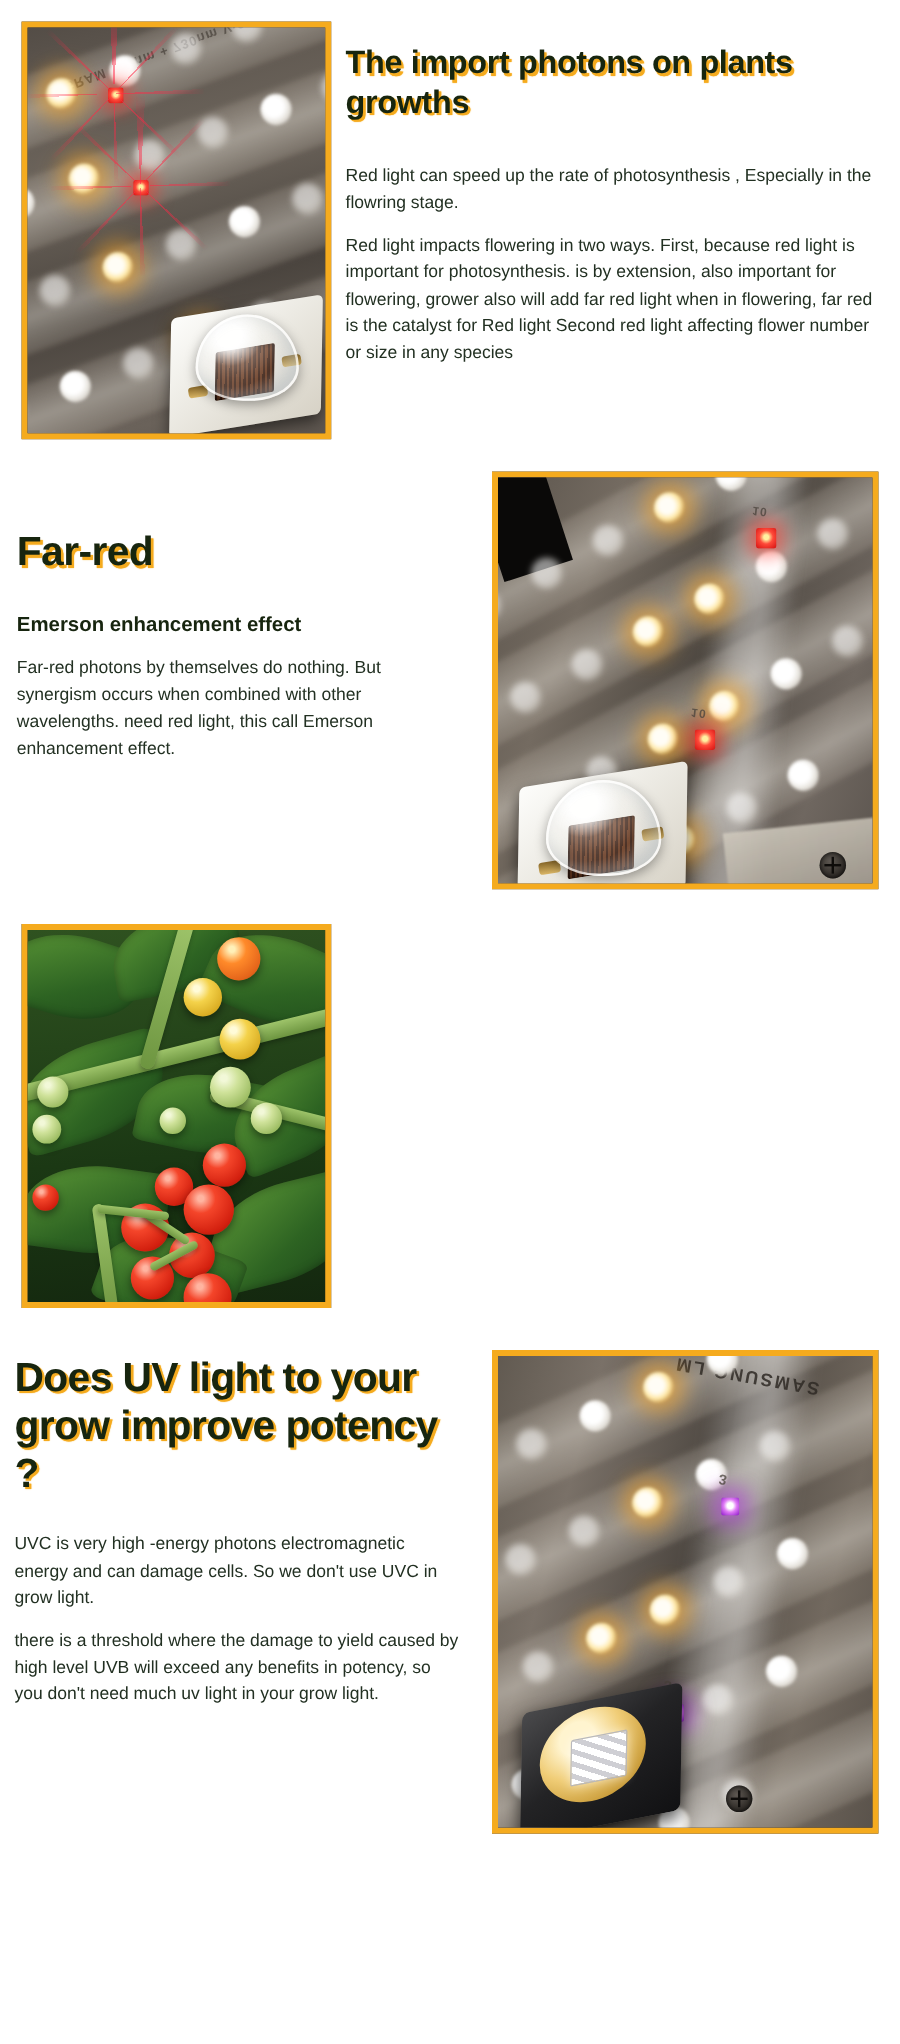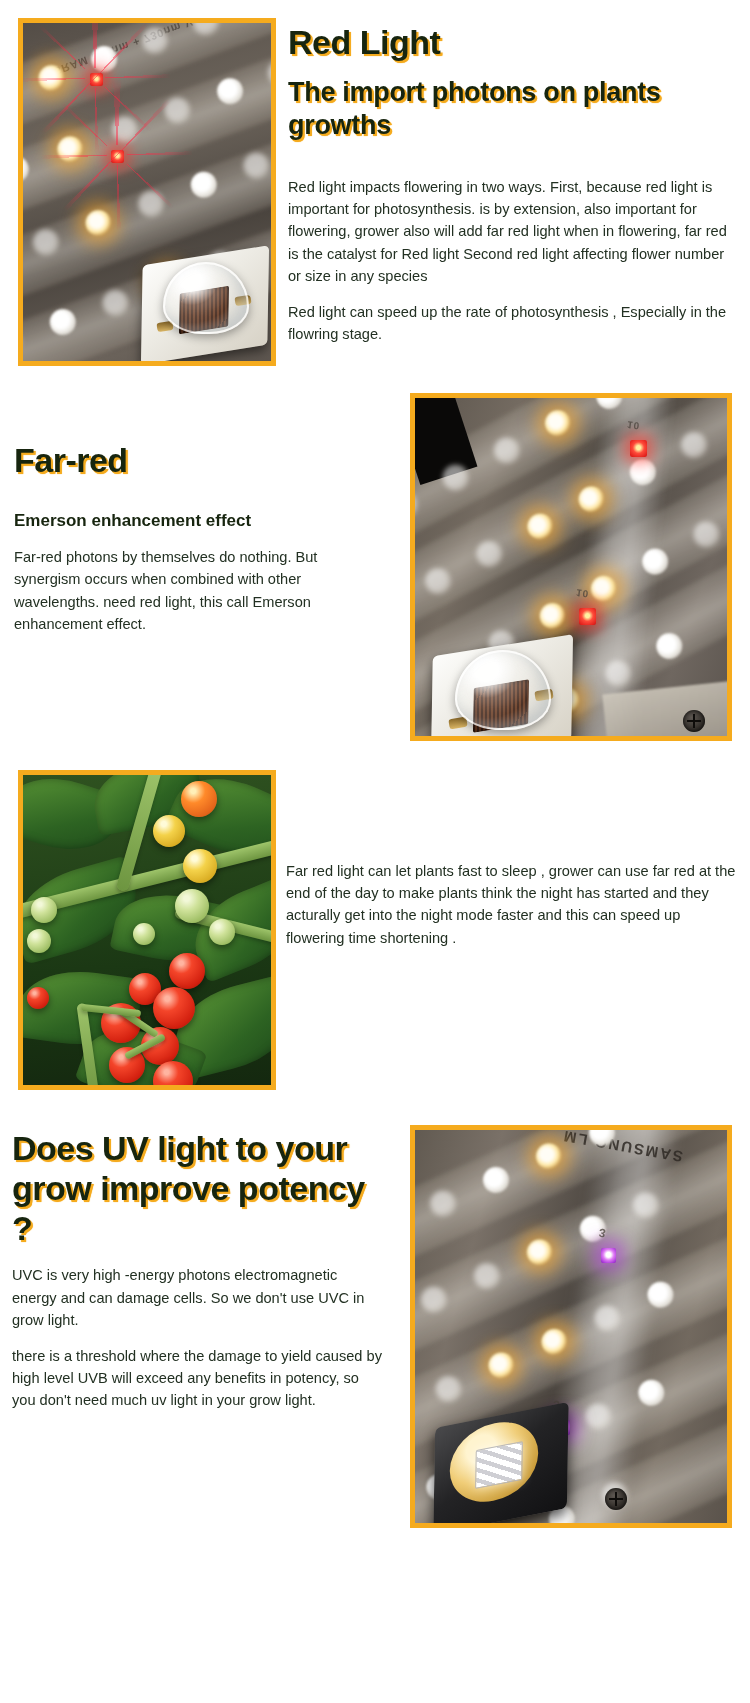--- a/index.html
+++ b/index.html
@@ -234,25 +234,24 @@
         <div class="sub"></div>
         <div class="die" style="left:38px; top:34px; width:50px; height:40px;"></div>
         <div class="pad" style="left:16px; top:66px; width:16px; height:9px; transform:rotate(-9deg);"></div>
         <div class="pad" style="left:94px; top:40px; width:16px; height:9px; transform:rotate(-9deg);"></div>
         <div class="dome" style="left:22px; top:6px; width:86px; height:72px;"></div>
       </div>
     </div>
   </div>
 
   <div style="position:absolute; left:288px; top:22px; width:444px;">
-    <div class="glow-h1">Red Light</div>
     <div class="glow-h2" style="margin-top:14px;">The import photons on plants growths</div>
     <div style="margin-top:34px;">
+      <p class="body">Red light can speed up the rate of photosynthesis , Especially in the flowring stage.</p>
       <p class="body">Red light impacts flowering in two ways. First, because red light is important for photosynthesis. is by extension, also important for flowering, grower also will add far red light when in flowering, far red is the catalyst for Red light  Second red light affecting flower number or size in any species</p>
-      <p class="body">Red light can speed up the rate of photosynthesis , Especially in the flowring stage.</p>
     </div>
   </div>
 
   <div class="frame" style="left:410px; top:393px; width:322px; height:348px;">
     <div class="photo">
       <div class="pcb" style="background:linear-gradient(110deg,#2c2723 0%,#5a534b 18%,#746b61 34%,#4c463f 52%,#6f6760 70%,#3a3531 100%);"></div>
 
       <div class="pcb-strip" style="top:-14px; transform:rotate(-28deg); height:62px;"></div>
       <div class="pcb-strip" style="top:74px; transform:rotate(-28deg); height:62px;"></div>
       <div class="pcb-strip" style="top:164px; transform:rotate(-28deg); height:62px;"></div>
@@ -359,21 +358,20 @@
       <div class="tom" style="left:130px; top:286px; width:40px; height:40px;"></div>
       <div class="tom" style="left:4px;   top:212px; width:22px; height:22px;"></div>
 
       <div class="stem" style="left:92px; top:244px; width:46px; height:7px; transform:rotate(34deg);"></div>
       <div class="stem" style="left:100px; top:268px; width:44px; height:7px; transform:rotate(-28deg);"></div>
       <div class="stem" style="left:58px; top:232px; width:60px; height:7px; transform:rotate(6deg);"></div>
     </div>
   </div>
 
   <div style="position:absolute; left:286px; top:846px; width:450px;">
-    <p class="body" style="margin-top:14px;">Far red light can let plants fast to sleep , grower can use far red at the end of the day to make plants think the night has started and they acturally get into the night mode faster and this can speed up flowering time shortening .</p>
   </div>
 
   <div class="frame" style="left:410px; top:1125px; width:322px; height:403px;">
     <div class="photo">
       <div class="pcb" style="background:linear-gradient(105deg,#2b2725 0%,#5c554c 16%,#7a7168 32%,#4b453f 50%,#72695f 68%,#38332f 100%);"></div>
 
       <div class="pcb-strip" style="top:-10px; transform:rotate(-24deg); height:64px;"></div>
       <div class="pcb-strip" style="top:84px;  transform:rotate(-24deg); height:64px;"></div>
       <div class="pcb-strip" style="top:180px; transform:rotate(-24deg); height:64px;"></div>
       <div class="pcb-strip" style="top:276px; transform:rotate(-24deg); height:64px;"></div>
@@ -428,19 +426,19 @@
       <div class="uv-emitter" style="left:18px; top:286px; width:136px; height:104px;">
         <div class="ubase"></div>
         <div class="gold" style="left:16px; top:8px; width:90px; height:76px;"></div>
         <div class="udie" style="left:42px; top:30px; width:48px; height:38px;"></div>
       </div>
     </div>
   </div>
 
   <div style="position:absolute; left:12px; top:1128px; width:372px;">
     <div class="glow-h1">Does UV light to your grow improve potency ?</div>
-    <div style="margin-top:16px;">
+    <div style="margin-top:28px;">
       <p class="body">UVC is very high -energy photons electromagnetic energy and can damage cells. So we don't use UVC in grow light.</p>
       <p class="body">there is a threshold where the damage to yield caused by high level UVB will exceed any benefits in potency, so you don't need much uv light in your grow light.</p>
     </div>
   </div>
 
 </div>
 
 </body></html>

